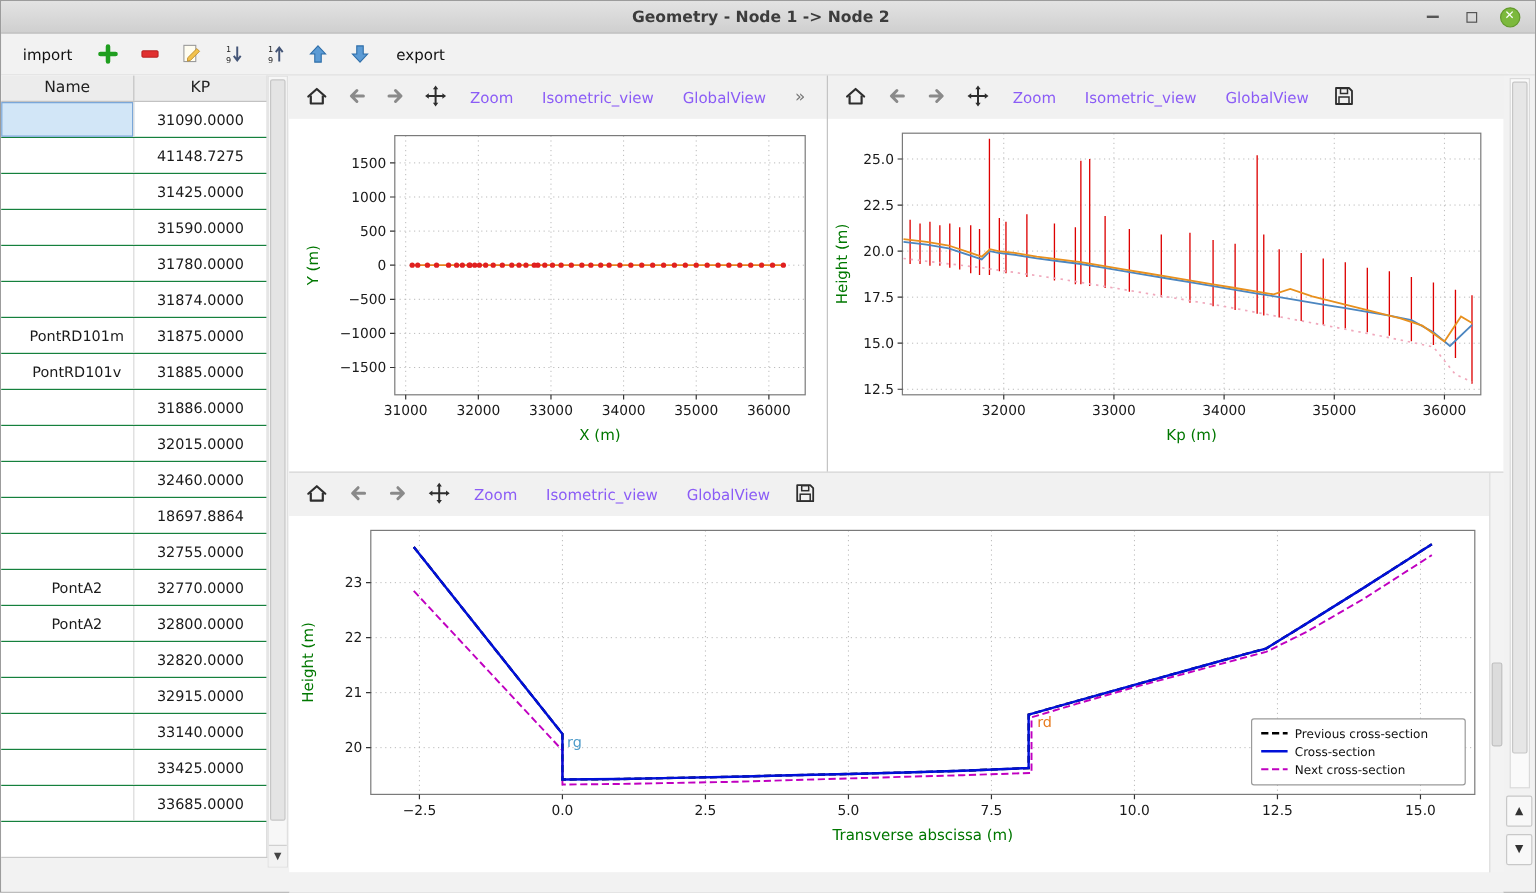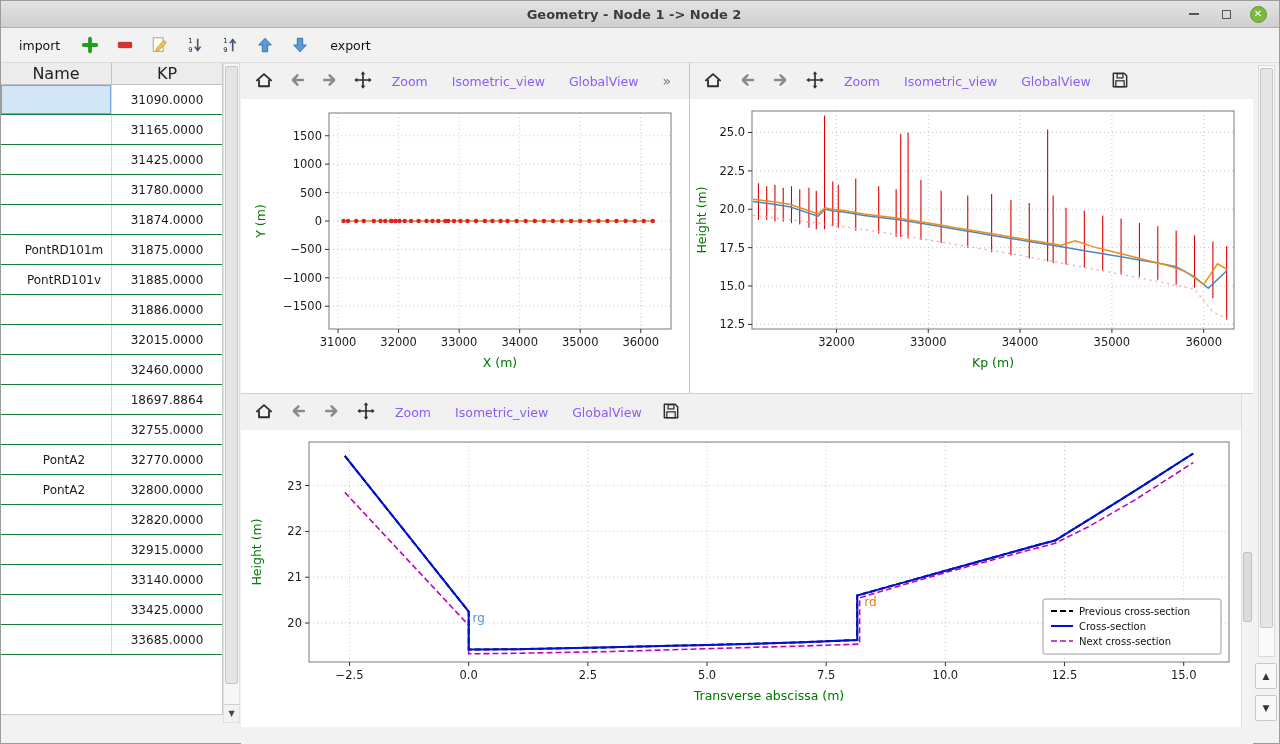--- a/index.html
+++ b/index.html
@@ -24,21 +24,21 @@
   .tb-icon { width:26px; height:26px; display:flex; align-items:center; justify-content:center; }
   .tb-icon svg { display:block; }
 
   
   .content { flex:1; display:flex; min-height:0; }
 
   
   .left-panel { width:240px; flex:0 0 auto; display:flex; background:#f2f2f2; }
   .grid-table { width:222px; height:652px; background:#ffffff; border:1px solid #c9c9c9; border-top:none; border-left:none; }
   .thead { display:flex; height:22px; background:#ececec; border-bottom:1px solid #c2c2c2; }
-  .th { display:flex; align-items:center; justify-content:center; font-size:16px; color:#222; }
+  .th { display:flex; align-items:center; justify-content:center; font-size:13px; color:#222; }
   .th.name { width:111px; border-right:1px solid #c2c2c2; }
   .th.kp { flex:1; }
   .row { display:flex; height:30px; border-bottom:1px solid #15803d; background:#fff; }
   .cell { display:flex; align-items:center; justify-content:center; font-size:12px; }
   .cell.name { width:111px; border-right:1px solid #dadada;padding-left:16px; }
   .cell.kp { flex:1; }
   .row.selected .cell.name { background:#d2e6f7; box-shadow:inset 0 0 0 1px #7aa7d9; }
   .table-scrollbar { width:17px; height:660px; background:#f7f7f7; border:1px solid #e0e0e0; position:relative; }
   .tsb-thumb { position:absolute; top:2px; left:1px; width:13px; height:618px; background:#e4e4e4; border:1px solid #c6c6c6; border-radius:2px; }
   .tsb-btn { position:absolute; bottom:0; left:0; width:15px; height:18px; background:#f2f2f2; border-top:1px solid #d0d0d0; font-size:8px; color:#444; display:flex; align-items:center; justify-content:center; }
@@ -157,25 +157,29 @@
           <div class="th name">Name</div>
           <div class="th kp">KP</div>
         </div>
         <div class="tbody" id="kp-tbody">
             <div class="row selected">
               <div class="cell name"></div>
               <div class="cell kp">31090.0000</div>
             </div>
             <div class="row">
               <div class="cell name"></div>
-              <div class="cell kp">31165.0000</div>
+              <div class="cell kp">41148.7275</div>
             </div>
             <div class="row">
               <div class="cell name"></div>
               <div class="cell kp">31425.0000</div>
+            </div>
+            <div class="row">
+              <div class="cell name"></div>
+              <div class="cell kp">31590.0000</div>
             </div>
             <div class="row">
               <div class="cell name"></div>
               <div class="cell kp">31780.0000</div>
             </div>
             <div class="row">
               <div class="cell name"></div>
               <div class="cell kp">31874.0000</div>
             </div>
             <div class="row">

